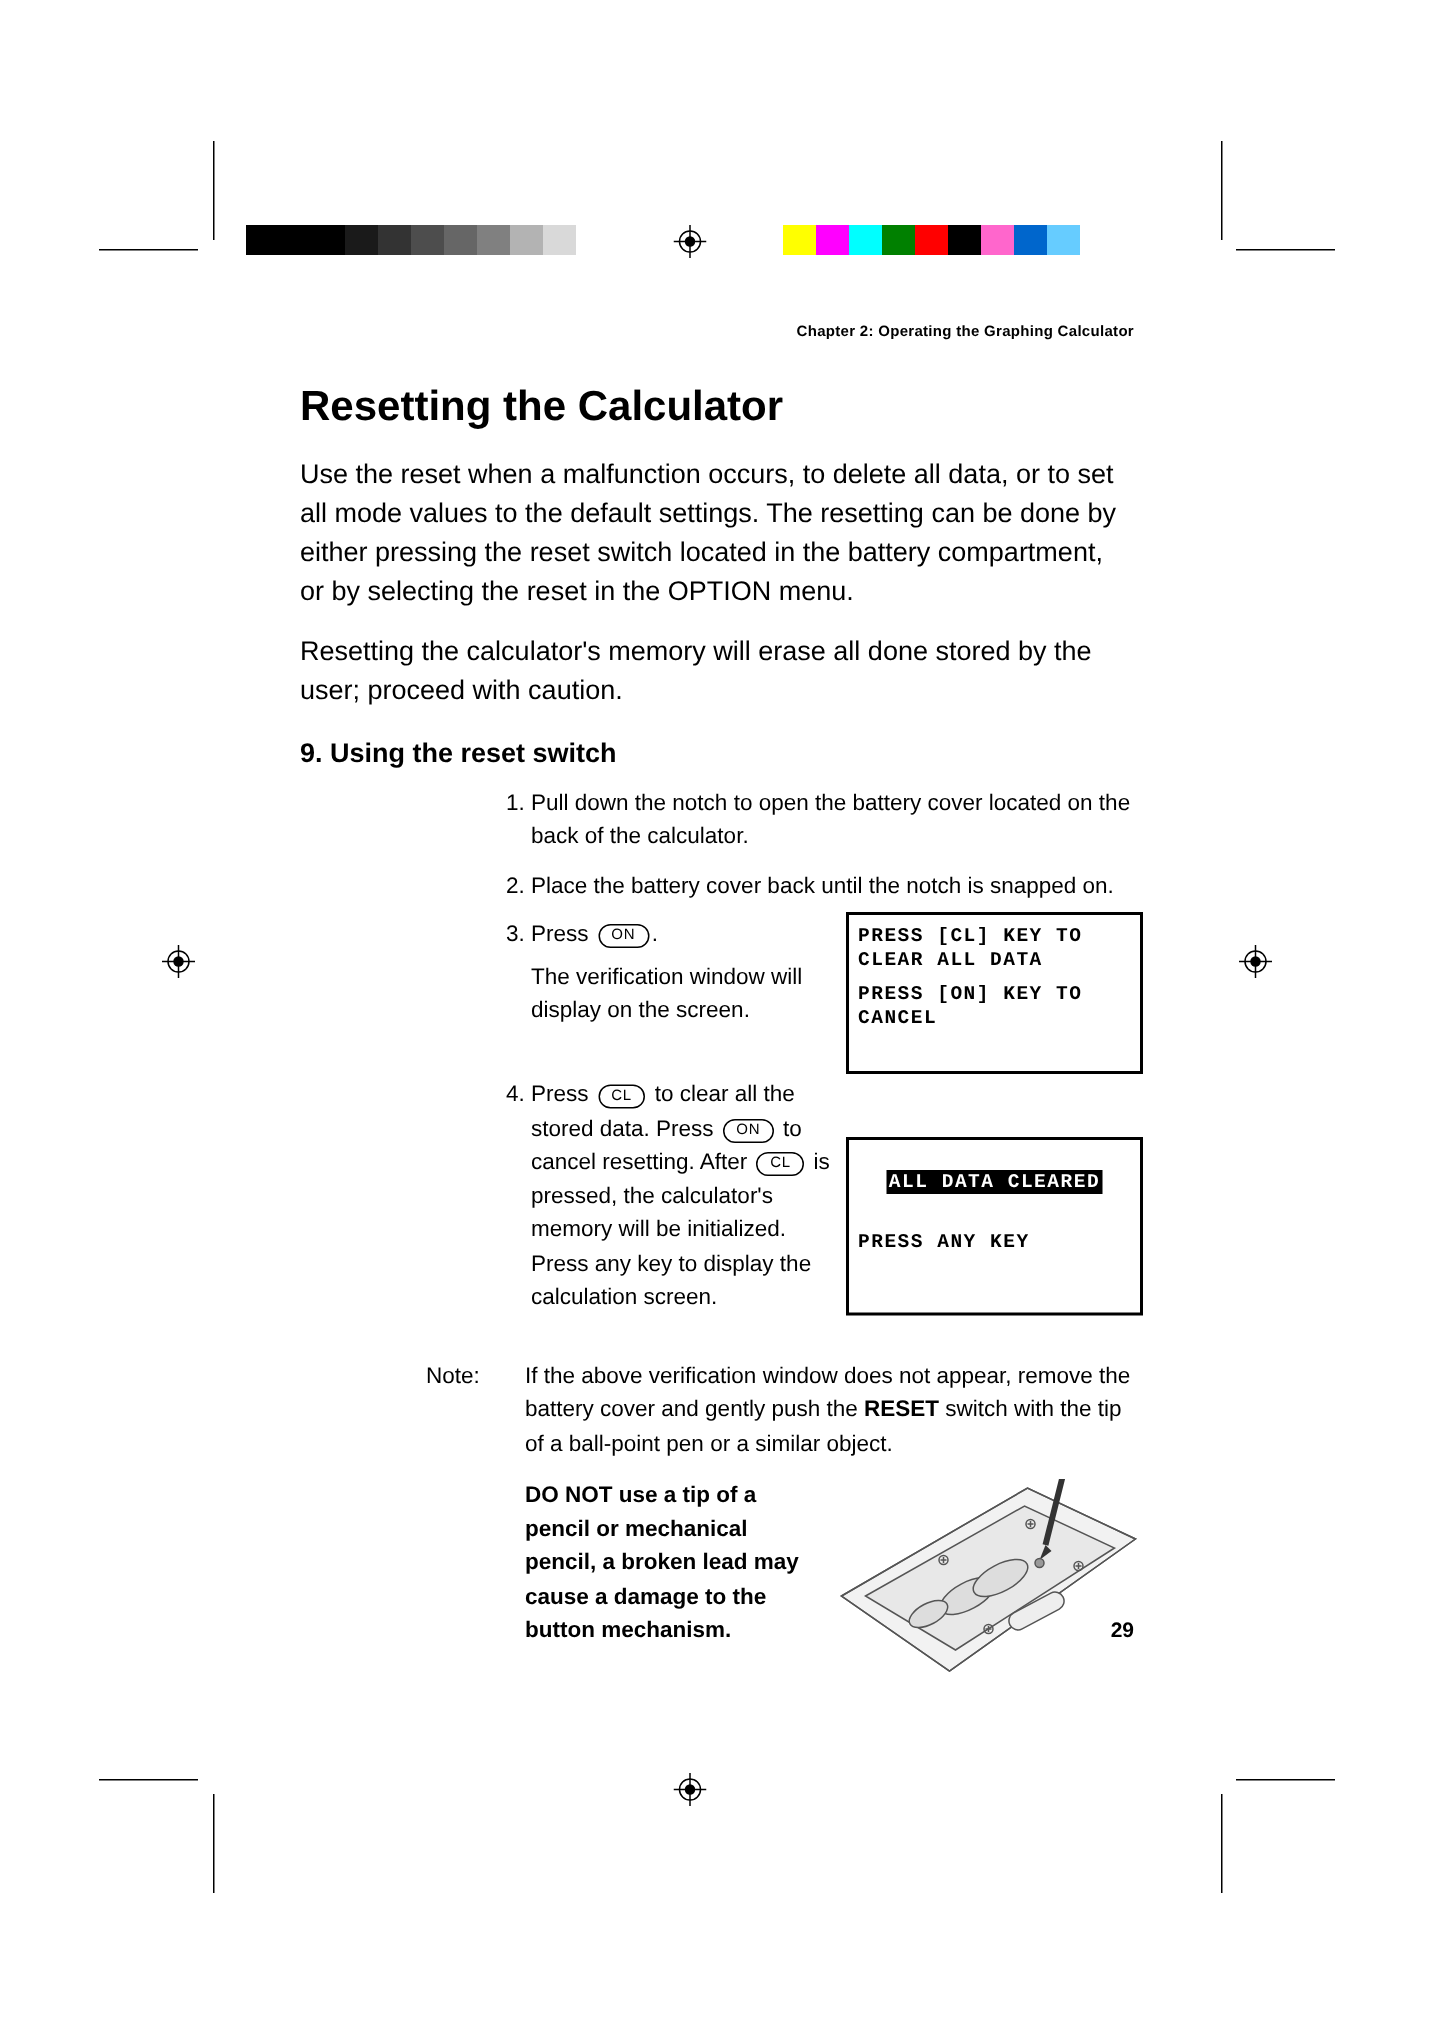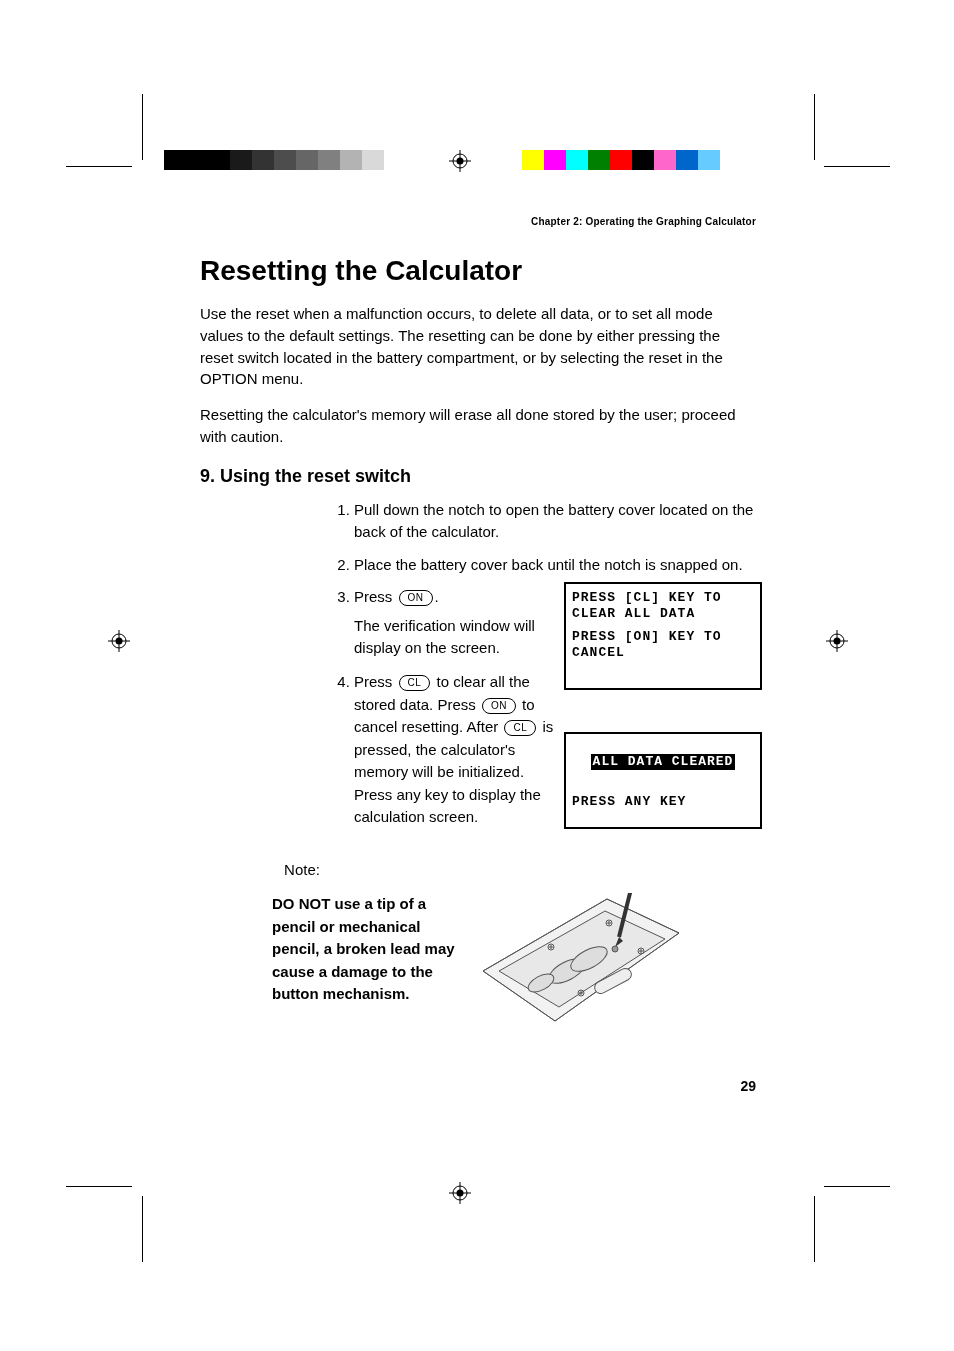--- a/index.html
+++ b/index.html
@@ -39,21 +39,21 @@
     font-family: Arial, Helvetica, sans-serif;
   }
 
   h1.section-title {
     font-size: 28px;
     font-weight: 700;
     margin: 0 0 16px 0;
   }
 
   p.body {
-    font-size: 15px;
+    font-size: 18px;
     line-height: 1.45;
     margin: 0 0 14px 0;
   }
 
   h2.subsection {
     font-size: 18px;
     font-weight: 700;
     margin: 18px 0 12px 0;
   }
 
@@ -95,21 +95,21 @@
     width: 198px;
     box-sizing: border-box;
     font-family: "Courier New", monospace;
     font-size: 13px;
     letter-spacing: 1px;
     line-height: 1.25;
     padding: 6px 6px 6px 6px;
     font-weight: 600;
   }
   .lcd-tall { height: 108px; }
-  .lcd-short { height: 97px; padding-top: 20px; }
+  .lcd-short { height: 119px; padding-top: 20px; }
   .lcd .inv {
     display: inline-block;
     background: #000;
     color: #fff;
     padding: 0 2px;
   }
   .lcd-stack {
     display: flex;
     flex-direction: column;
     gap: 42px;
@@ -280,20 +280,23 @@
       </li>
       <li style="margin-top:-168px; width:210px;">
         <span>Press </span><span class="keycap">CL</span><span> to clear all the stored data. Press </span><span class="keycap">ON</span><span> to cancel resetting. After </span><span class="keycap">CL</span><span> is pressed, the calculator's memory will be initialized. Press any key to display the calculation screen.</span>
       </li>
     </ol>
   </div>
 
   <div style="margin-left:72px; margin-top:30px;">
     <div class="note-grid">
       <div class="nlabel">Note:</div>
+      <div class="ntext">
+        <span>If the above verification window does not appear, remove the battery cover and gently push the </span><b>RESET</b><span> switch with the tip of a ball-point pen or a similar object.</span>
+      </div>
       <div></div>
       <div class="note-flex2">
         <div class="warn">DO NOT use a tip of a pencil or mechanical pencil, a broken lead may cause a damage to the button mechanism.</div>
         <div class="illus">
           <svg width="200" height="135" viewBox="0 0 200 135">
             <g stroke="#555" stroke-width="1" fill="none">
               <polygon points="2,78 126,6 198,40 74,128" fill="#f2f2f2"></polygon>
               <polygon points="2,78 126,6 198,40 74,128"></polygon>
               <polygon points="18,78 124,18 184,46 78,114" fill="#e8e8e8"></polygon>
 

